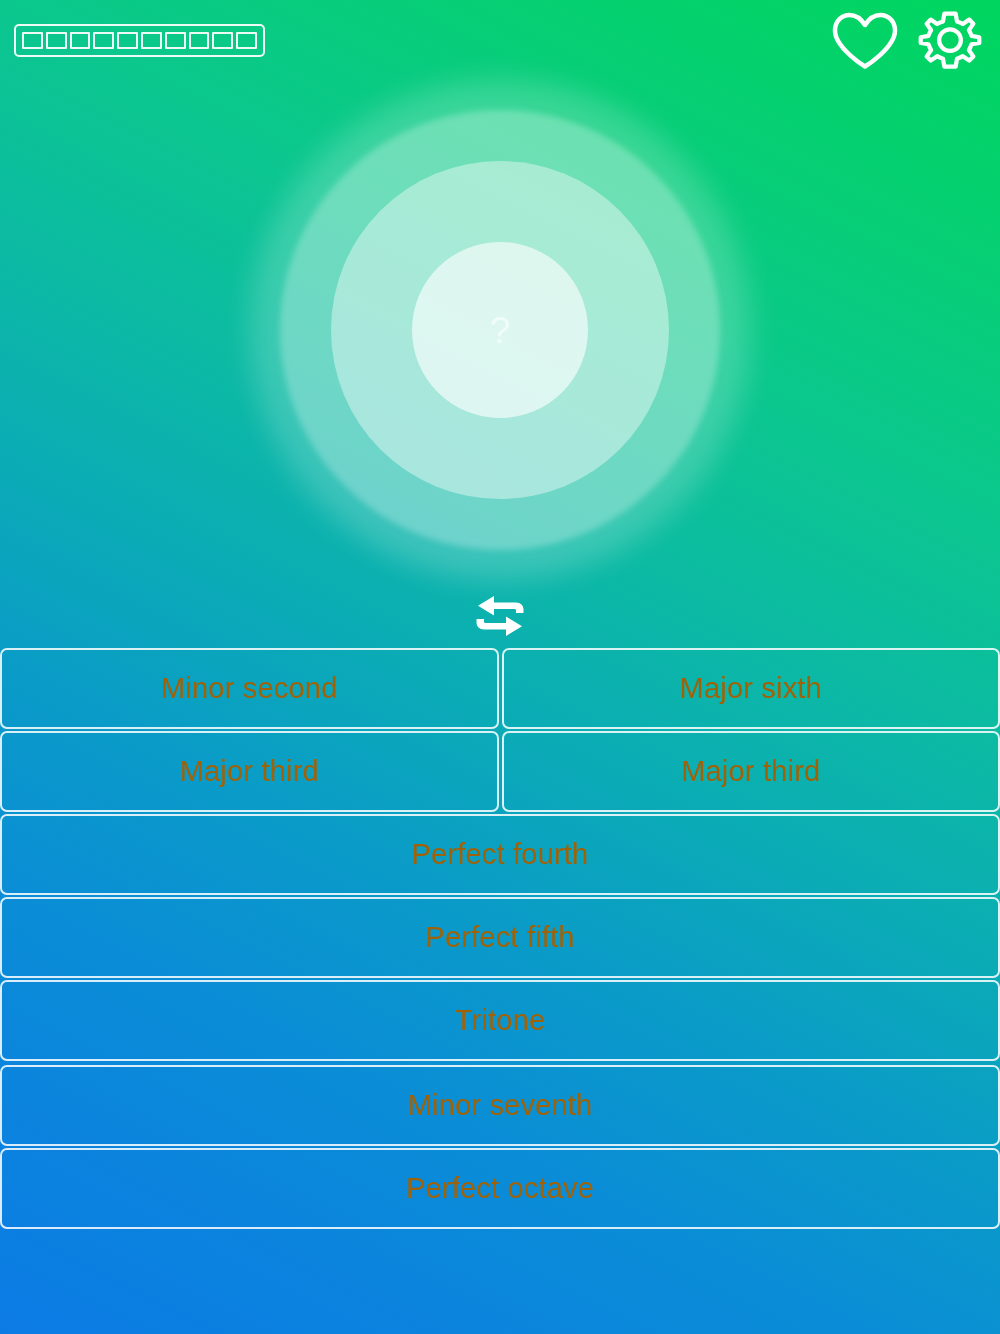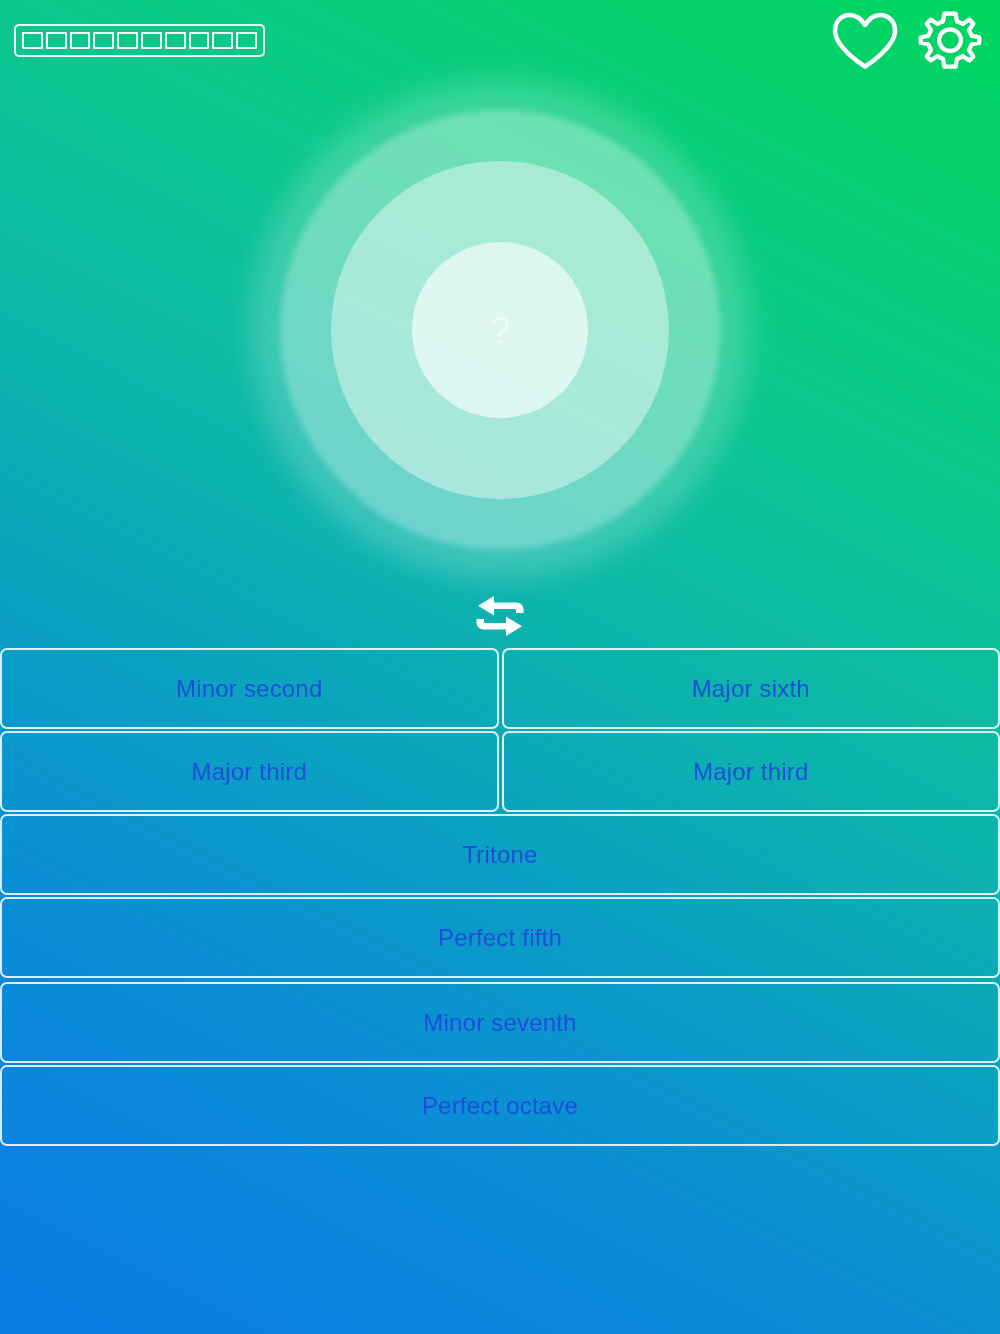--- a/index.html
+++ b/index.html
@@ -96,23 +96,23 @@
     display:flex; flex-direction:column; gap:2px;
     z-index:5;
   }
   .answer-row { display:flex; gap:3px; width:100%; }
   .answer-btn {
     flex:1 1 0;
     height:81px;
     border:2px solid rgba(255,255,255,.85);
     border-radius:7px;
     background:transparent;
-    color:#1d4ed8;
+    color:#a16207;
     font-family:"Liberation Sans", sans-serif;
-    font-size:24px; font-weight:400;
+    font-size:29px; font-weight:400;
     letter-spacing:.2px;
     display:flex; align-items:center; justify-content:center;
     cursor:pointer;
     -webkit-user-select:none; user-select:none;
   }
   .answer-btn.wide { flex:1 1 100%; }
 </style>
 </head>
 <body>
 
@@ -171,24 +171,27 @@
 <div id="answers">
     <div class="answer-row">
       <button class="answer-btn">Minor second</button>
       <button class="answer-btn">Major sixth</button>
     </div>
     <div class="answer-row">
       <button class="answer-btn">Major third</button>
       <button class="answer-btn">Major third</button>
     </div>
     <div class="answer-row">
-      <button class="answer-btn wide">Tritone</button>
+      <button class="answer-btn wide">Perfect fourth</button>
     </div>
     <div class="answer-row">
       <button class="answer-btn wide">Perfect fifth</button>
+    </div>
+    <div class="answer-row">
+      <button class="answer-btn wide">Tritone</button>
     </div>
     <div class="answer-row">
     </div>
     <div class="answer-row">
       <button class="answer-btn">Minor seventh</button>
     </div>
     <div class="answer-row">
       <button class="answer-btn wide">Perfect octave</button>
     </div>
   </div>

